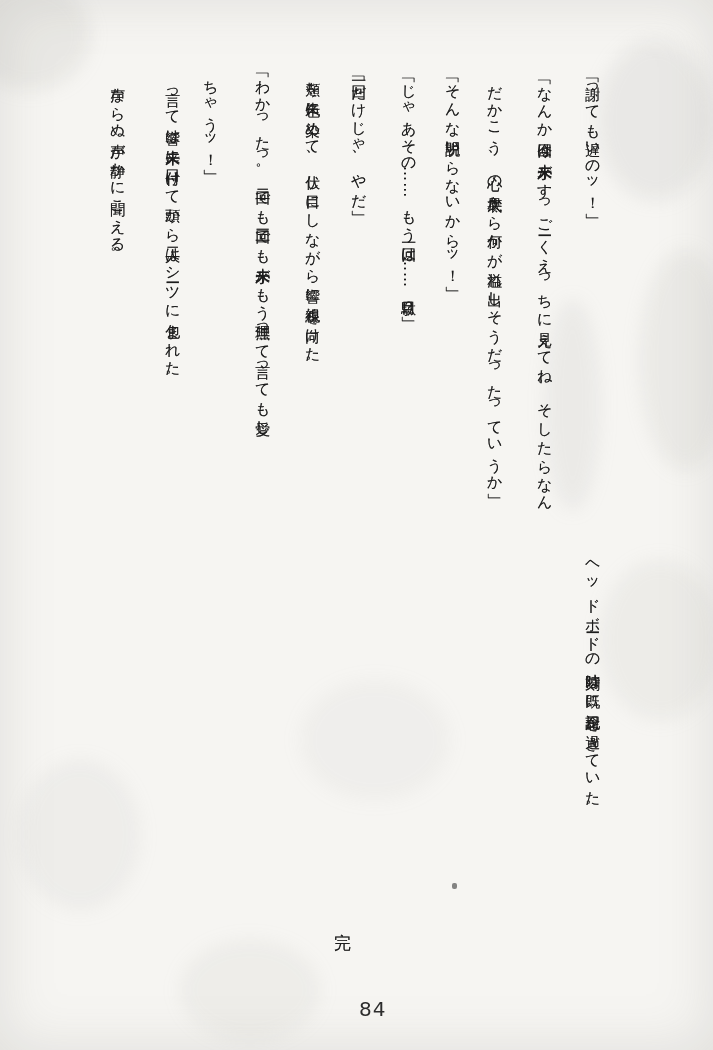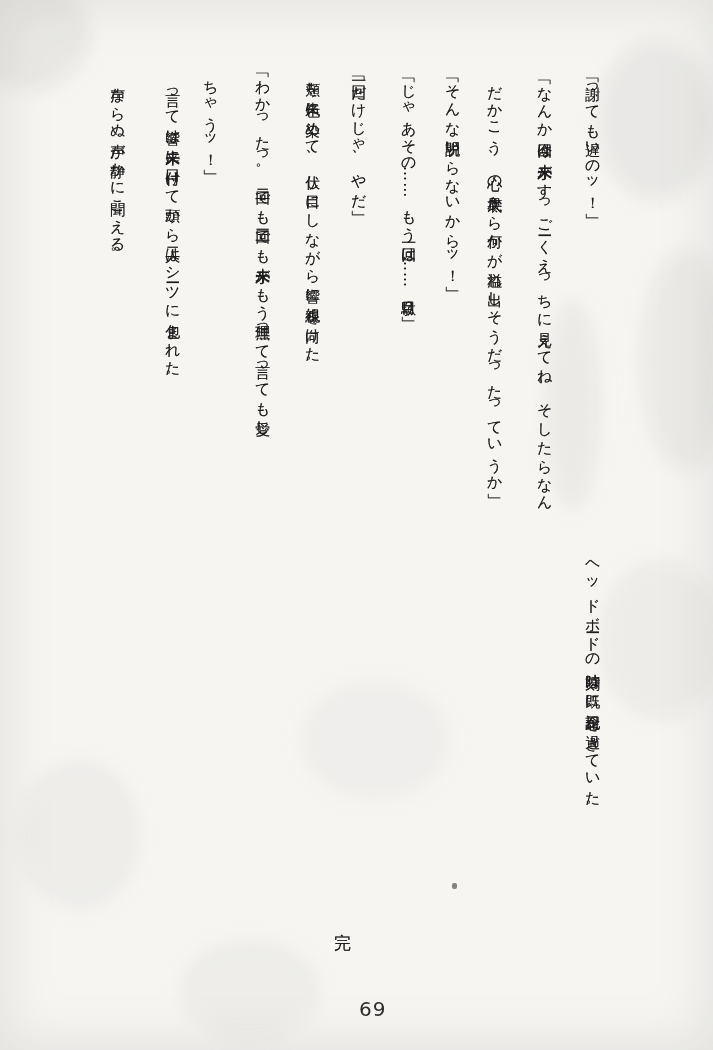--- a/index.html
+++ b/index.html
@@ -91,17 +91,17 @@
   <div class="vcol c4">「そんな説明いらないからッ！」</div>
   <div class="vcol c5">「じゃあその……もう一回は……駄目？」</div>
   <div class="vcol c6">「一回だけじゃ、やだ」</div>
   <div class="vcol c7">頬を朱色に染めて、伏し目にしながら響に視線を向けた。</div>
   <div class="vcol c8">「わかったっ。二回でも三回でも未来がもう無理って言っても愛し</div>
   <div class="vcol c9">ちゃうッ！」</div>
   <div class="vcol c10">言って響は未来に口付けて頭から二人はシーツに包まれた。</div>
   <div class="vcol c11">声ならぬ声が静かに聞こえる。</div>
 
   <div class="end-mark">完</div>
-  <div class="page-number">69</div>
+  <div class="page-number">84</div>
 
   <div class="speck"></div>
 
 </div>
 
 </body></html>

